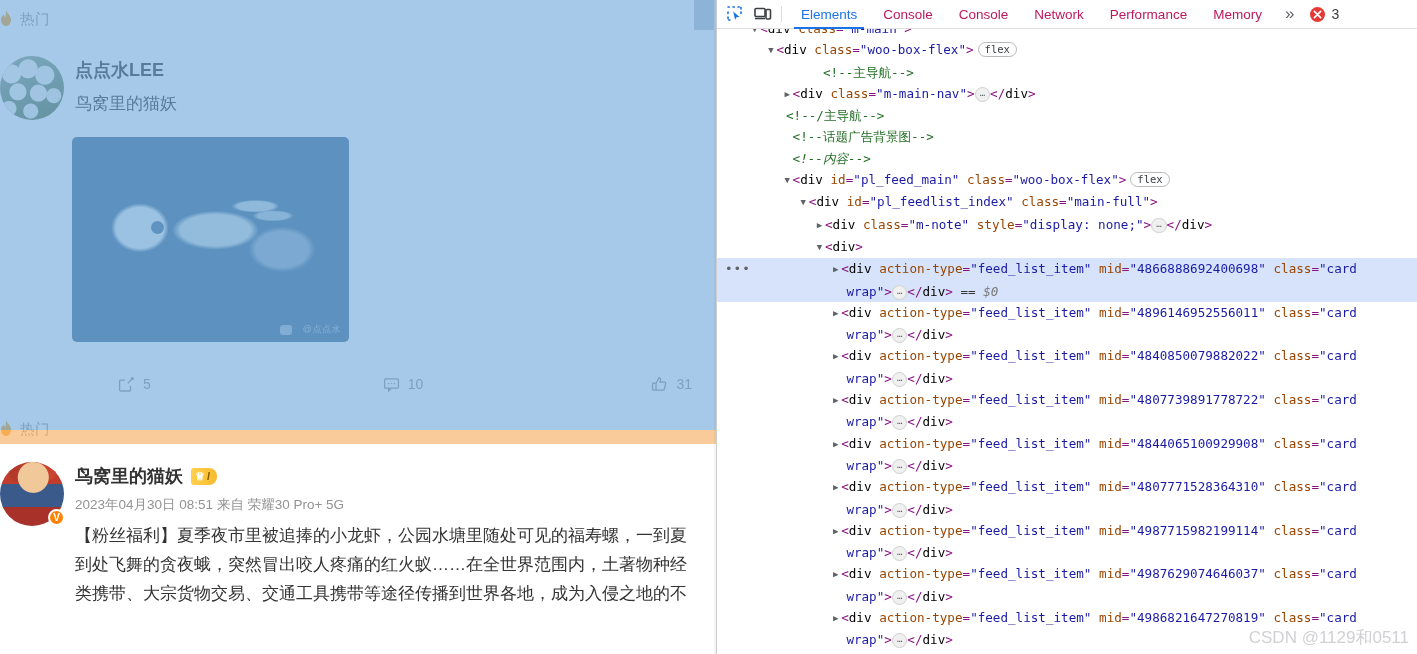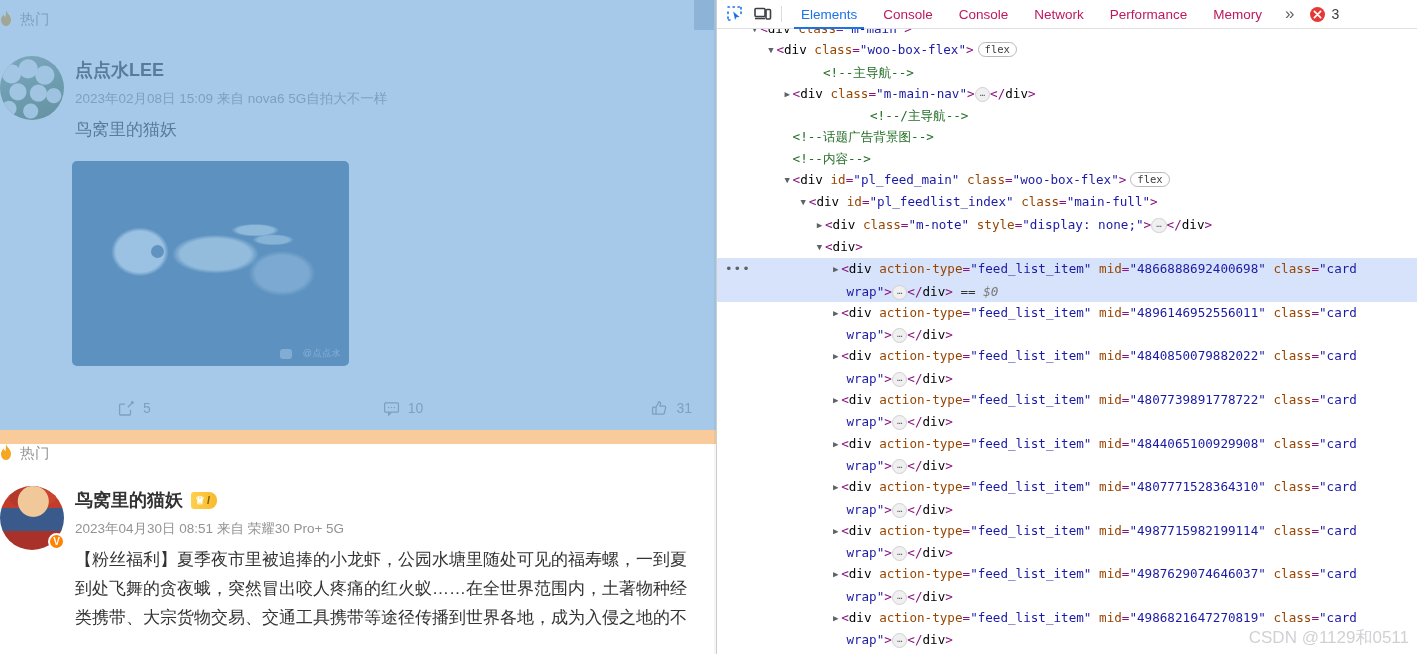--- a/index.html
+++ b/index.html
@@ -407,24 +407,20 @@
         <div class="post-head">
           <div class="avatar">
             <div class="disc">
                 <div class="av-flowers"></div>
               </div>
           </div>
           <div class="post-meta">
             <div class="nick-row">
               <span class="nickname">点点水LEE</span>
             </div>
-            <div class="post-time">
-              <span>2023年02月08日 15:09</span>
-              <span class="src">来自 nova6 5G自拍大不一样</span>
-            </div>
             <div class="post-text link">鸟窝里的猫妖</div>
           </div>
         </div>
 
         <div class="post-img">
           <div class="pupa"></div>
           <div class="pupa-eye"></div>
           <div class="img-watermark">
             <span class="wb-logo"></span>
             <span>@点点水</span>
@@ -552,27 +548,27 @@
         <div class="node">
           <div class="line" style="padding-left: 48.4px;"><span class="tw open"></span><span><span class="punct">&lt;</span><span class="tag">div</span> <span class="attr">class</span><span class="punct">=</span><span class="val">"woo-box-flex"</span><span class="punct">&gt;</span><span class="badge-flex">flex</span></span></div>
         </div>
         <div class="node">
           <div class="line" style="padding-left: 95px;"><span class="tw blank"></span><span><span class="comment">&lt;!--主导航--&gt;</span></span></div>
         </div>
         <div class="node">
           <div class="line" style="padding-left: 64.6px;"><span class="tw closed"></span><span><span class="punct">&lt;</span><span class="tag">div</span> <span class="attr">class</span><span class="punct">=</span><span class="val">"m-main-nav"</span><span class="punct">&gt;</span><span class="ellipsis-btn">…</span><span class="punct">&lt;/</span><span class="tag">div</span><span class="punct">&gt;</span></span></div>
         </div>
         <div class="node">
-          <div class="line" style="padding-left: 102px; margin-left: 40px;"><span class="tw blank"></span><span><span class="comment">&lt;!--/主导航--&gt;</span></span></div>
+          <div class="line" style="padding-left: 58px;"><span class="tw blank"></span><span><span class="comment">&lt;!--/主导航--&gt;</span></span></div>
         </div>
         <div class="node">
           <div class="line" style="padding-left: 64.6px;"><span class="tw blank"></span><span><span class="comment">&lt;!--话题广告背景图--&gt;</span></span></div>
         </div>
         <div class="node">
-          <div class="line" style="padding-left: 64.6px;"><span class="tw blank"></span><span><span class="comment">&lt;!--内容--&gt;</span></span></div>
+          <div class="line" style="padding-left: 64.6px; font-style: italic;"><span class="tw blank"></span><span><span class="comment">&lt;!--内容--&gt;</span></span></div>
         </div>
         <div class="node">
           <div class="line" style="padding-left: 64.6px;"><span class="tw open"></span><span><span class="punct">&lt;</span><span class="tag">div</span> <span class="attr">id</span><span class="punct">=</span><span class="val">"pl_feed_main"</span> <span class="attr">class</span><span class="punct">=</span><span class="val">"woo-box-flex"</span><span class="punct">&gt;</span><span class="badge-flex">flex</span></span></div>
         </div>
         <div class="node">
           <div class="line" style="padding-left: 80.8px;"><span class="tw open"></span><span><span class="punct">&lt;</span><span class="tag">div</span> <span class="attr">id</span><span class="punct">=</span><span class="val">"pl_feedlist_index"</span> <span class="attr">class</span><span class="punct">=</span><span class="val">"main-full"</span><span class="punct">&gt;</span></span></div>
         </div>
         <div class="node">
           <div class="line" style="padding-left: 97px;"><span class="tw closed"></span><span><span class="punct">&lt;</span><span class="tag">div</span> <span class="attr">class</span><span class="punct">=</span><span class="val">"m-note"</span> <span class="attr">style</span><span class="punct">=</span><span class="val">"display: none;"</span><span class="punct">&gt;</span><span class="ellipsis-btn">…</span><span class="punct">&lt;/</span><span class="tag">div</span><span class="punct">&gt;</span></span></div>
         </div>

